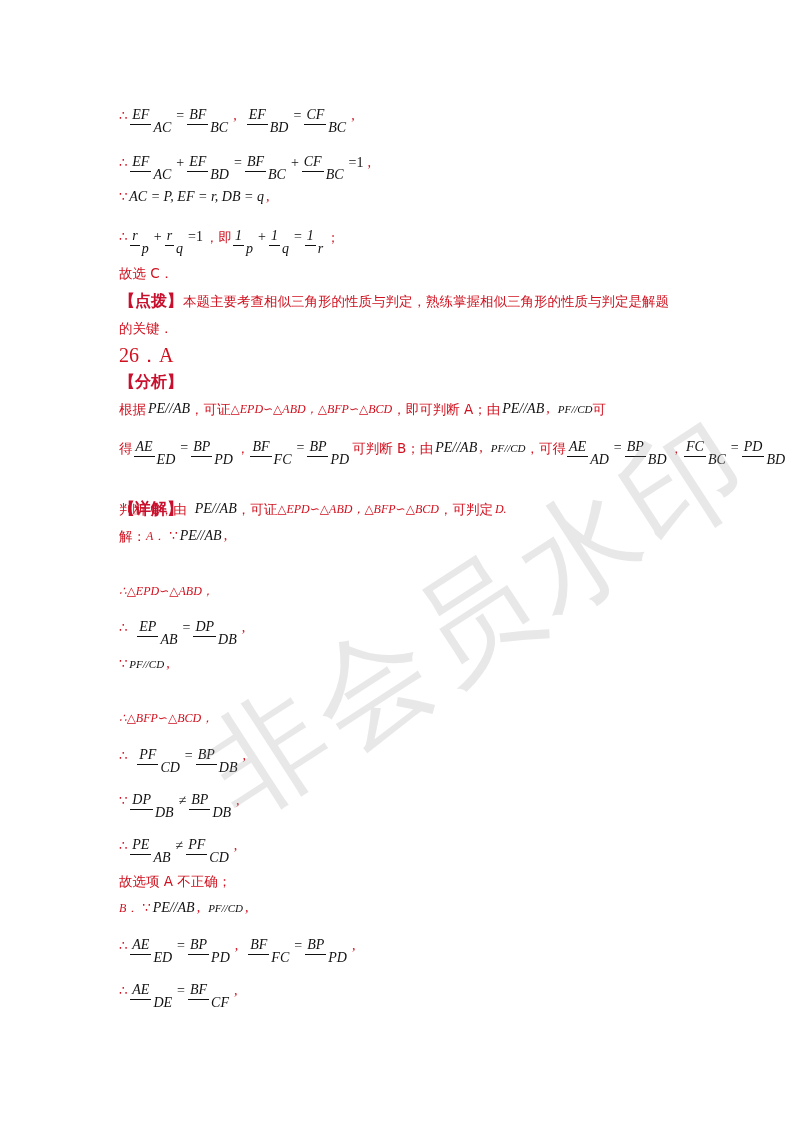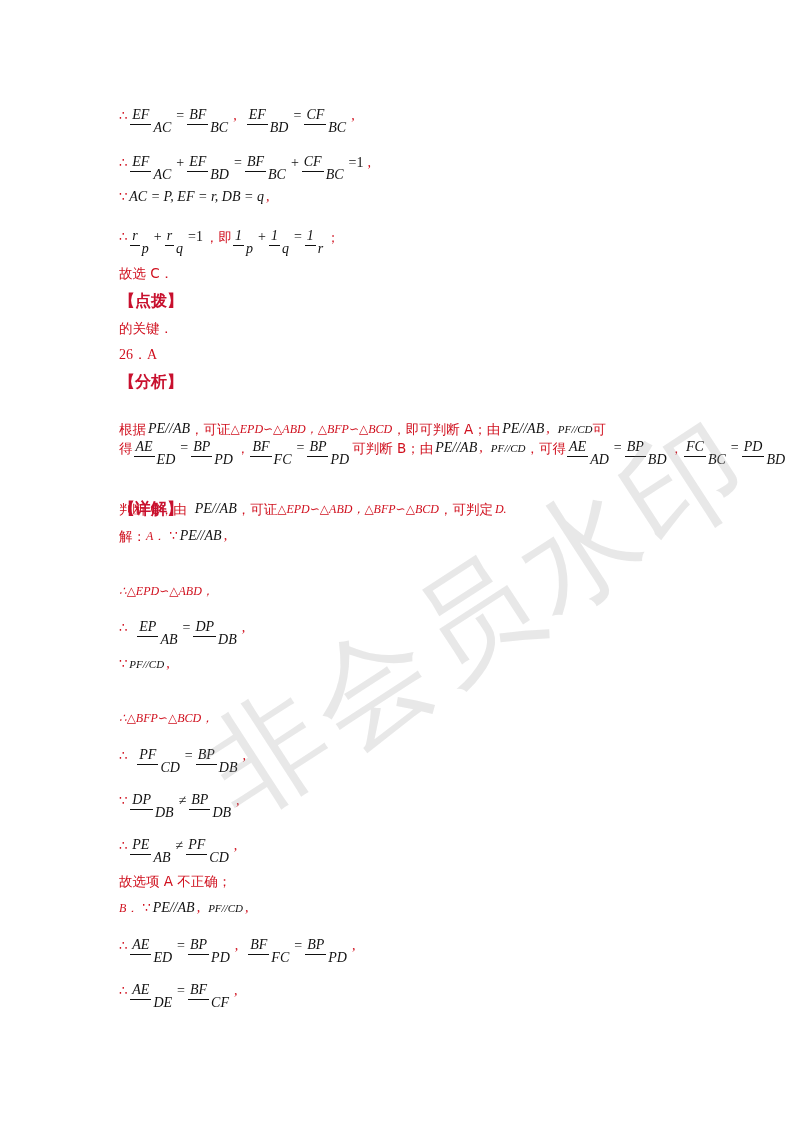--- a/index.html
+++ b/index.html
@@ -140,32 +140,33 @@
         <span class="num">1</span>
         <span class="den m">r</span>
       </span>
     <span class="cn">；</span>
   </div>
 
   <div class="line cn" style="top:264px;">故选 C．</div>
 
   <div class="line" style="top:292px;">
     <span class="bracket">【点拨】</span>
+    <span class="cn">本题主要考查相似三角形的性质与判定，熟练掌握相似三角形的性质与判定是解题</span>
   </div>
   <div class="line cn" style="top:319px;">的关键．</div>
 
   <div class="line" style="top:346px;">
-    <span class="red rom" style="font-family:'Liberation Serif',serif;font-style:normal;font-size:14px;">26．A</span>
+    <span class="red rom" style="font-family:'Liberation Serif',serif;font-style:normal;font-size:20px;">26．A</span>
   </div>
 
   <div class="line" style="top:373px;">
     <span class="bracket">【分析】</span>
   </div>
 
-  <div class="line" style="top:420px;">
+  <div class="line" style="top:400px;">
     <span class="cn">根据</span>
     <span class="m" style="margin-left:2px;">PE//AB</span>
     <span class="cn">，可证</span>
     <span class="mr">△EPD∽△ABD，△BFP∽△BCD</span>
     <span class="cn">，即可判断 A；由</span>
     <span class="m" style="margin-left:2px;">PE//AB</span>
     <span class="cm">,</span>
     <span class="m sm" style="margin-left:4px;">PF//CD</span>
     <span class="cn">可</span>
   </div>

